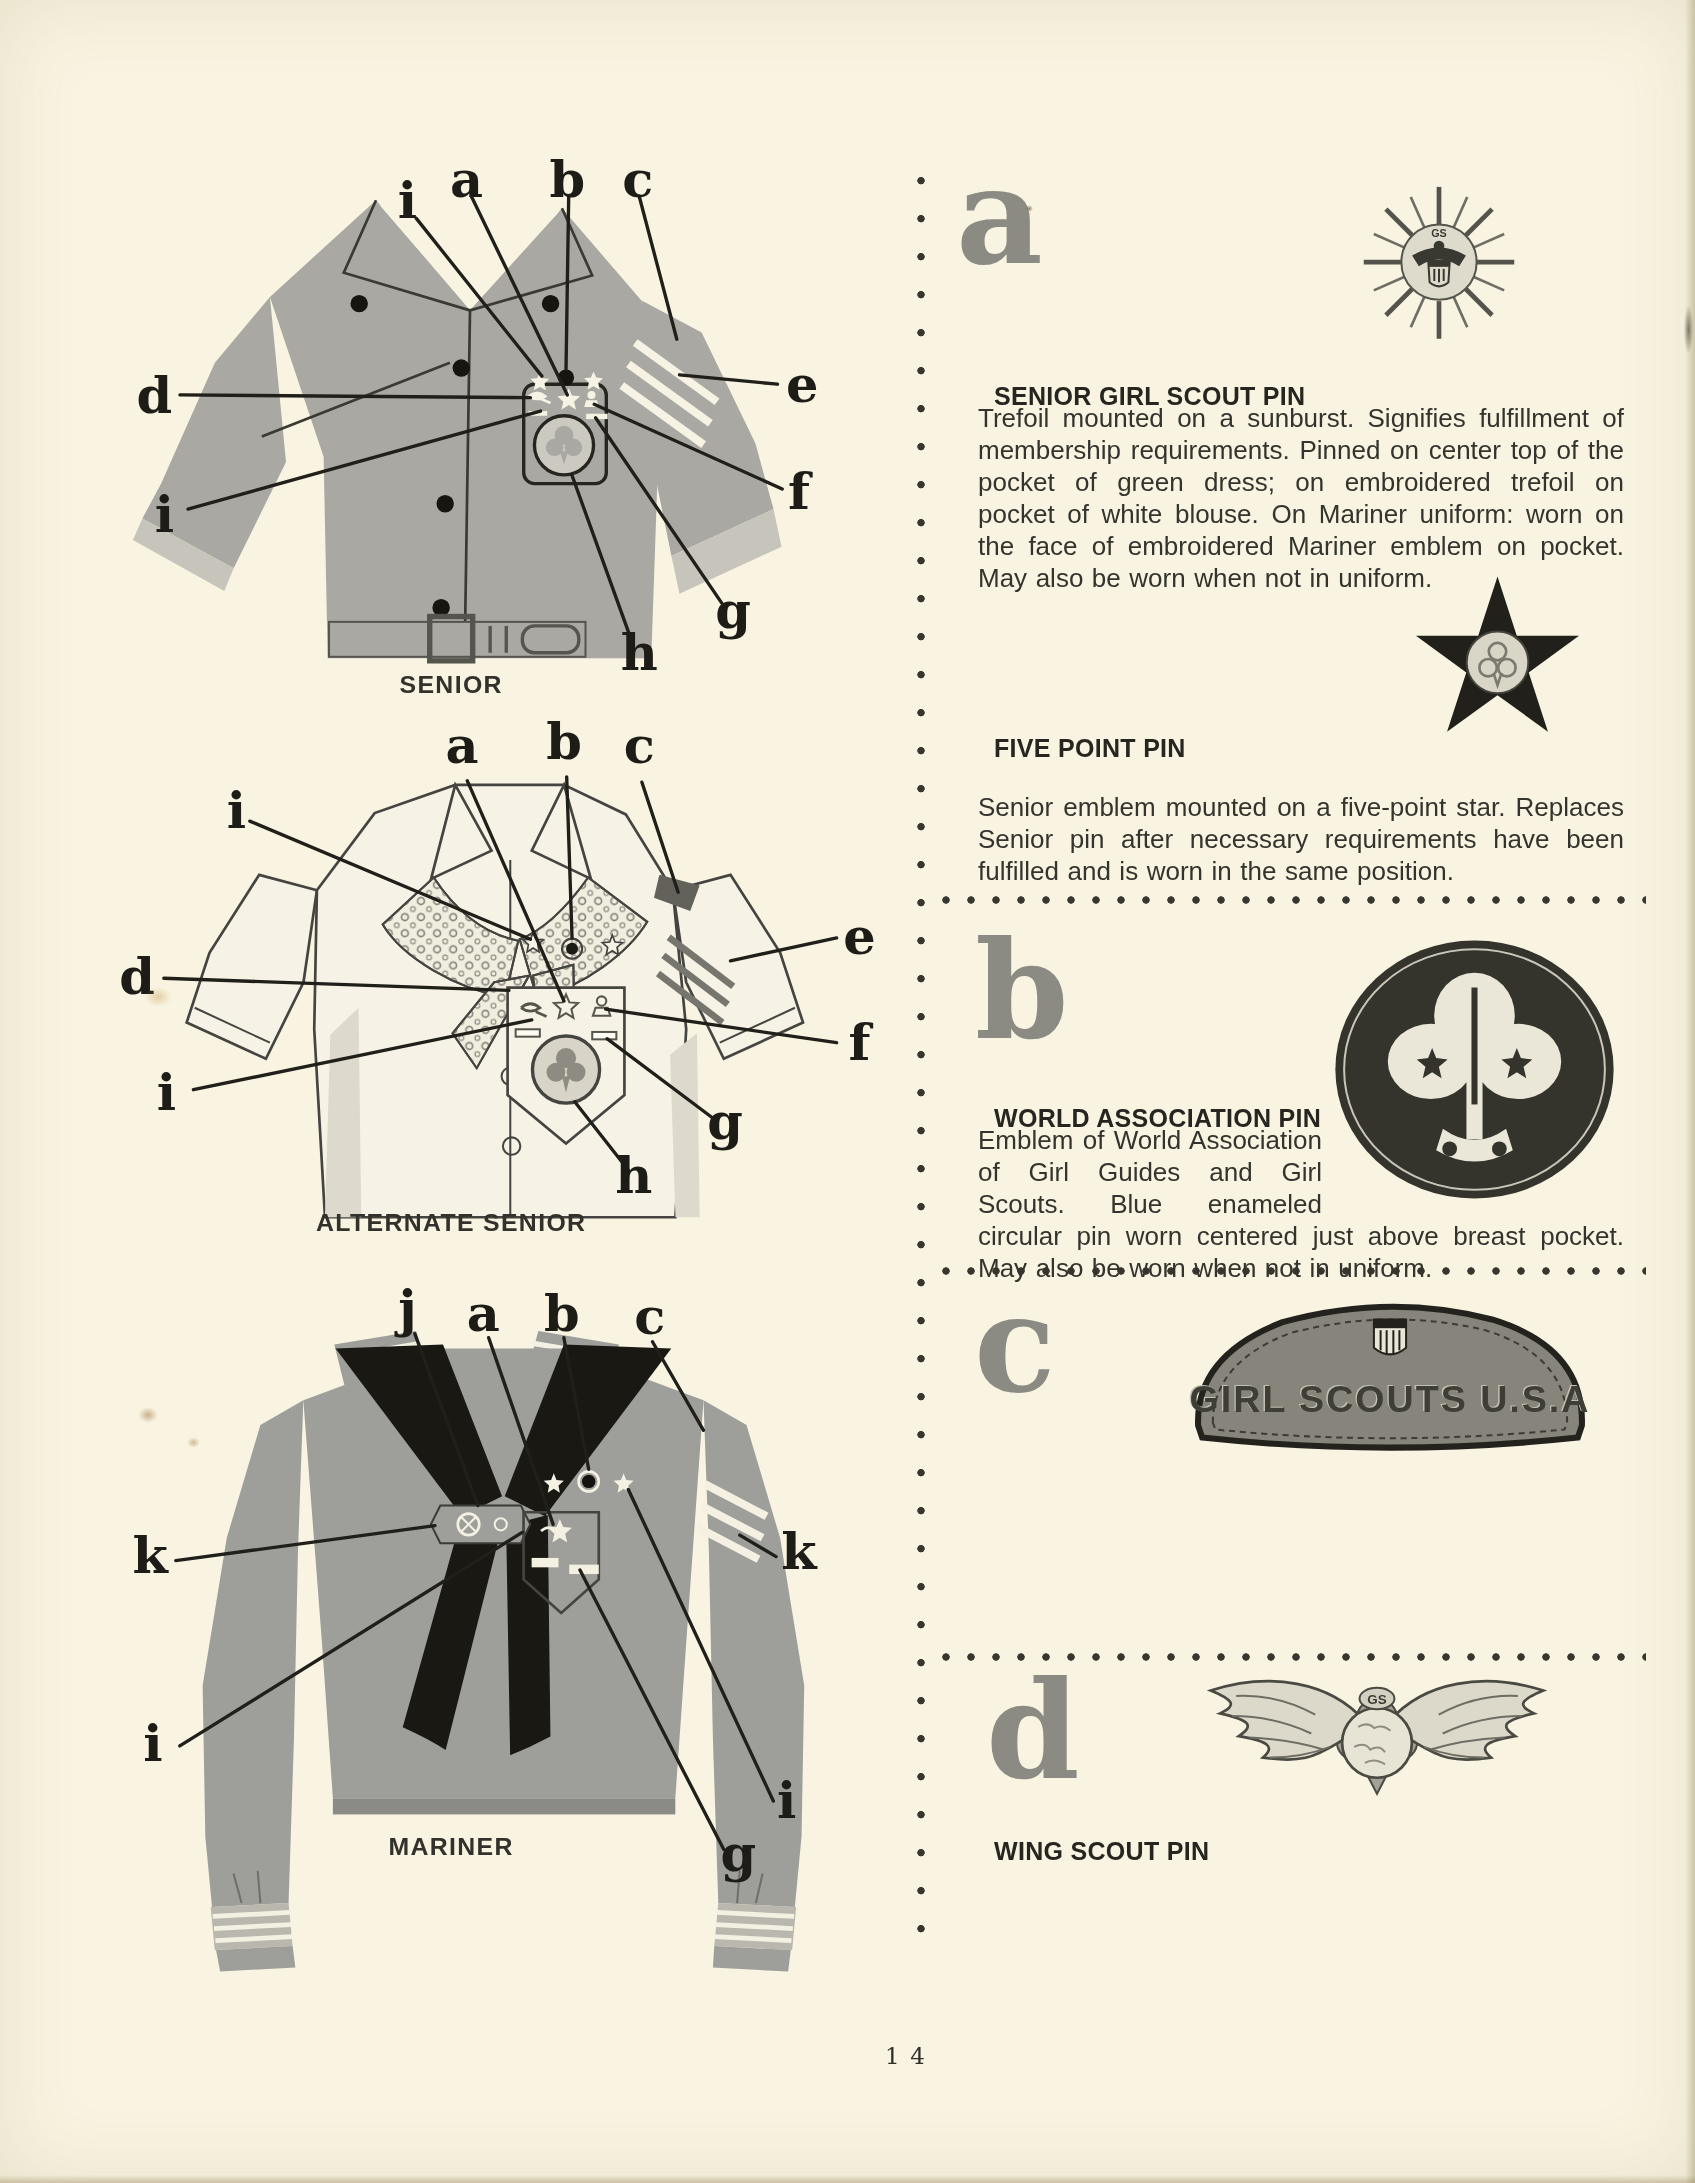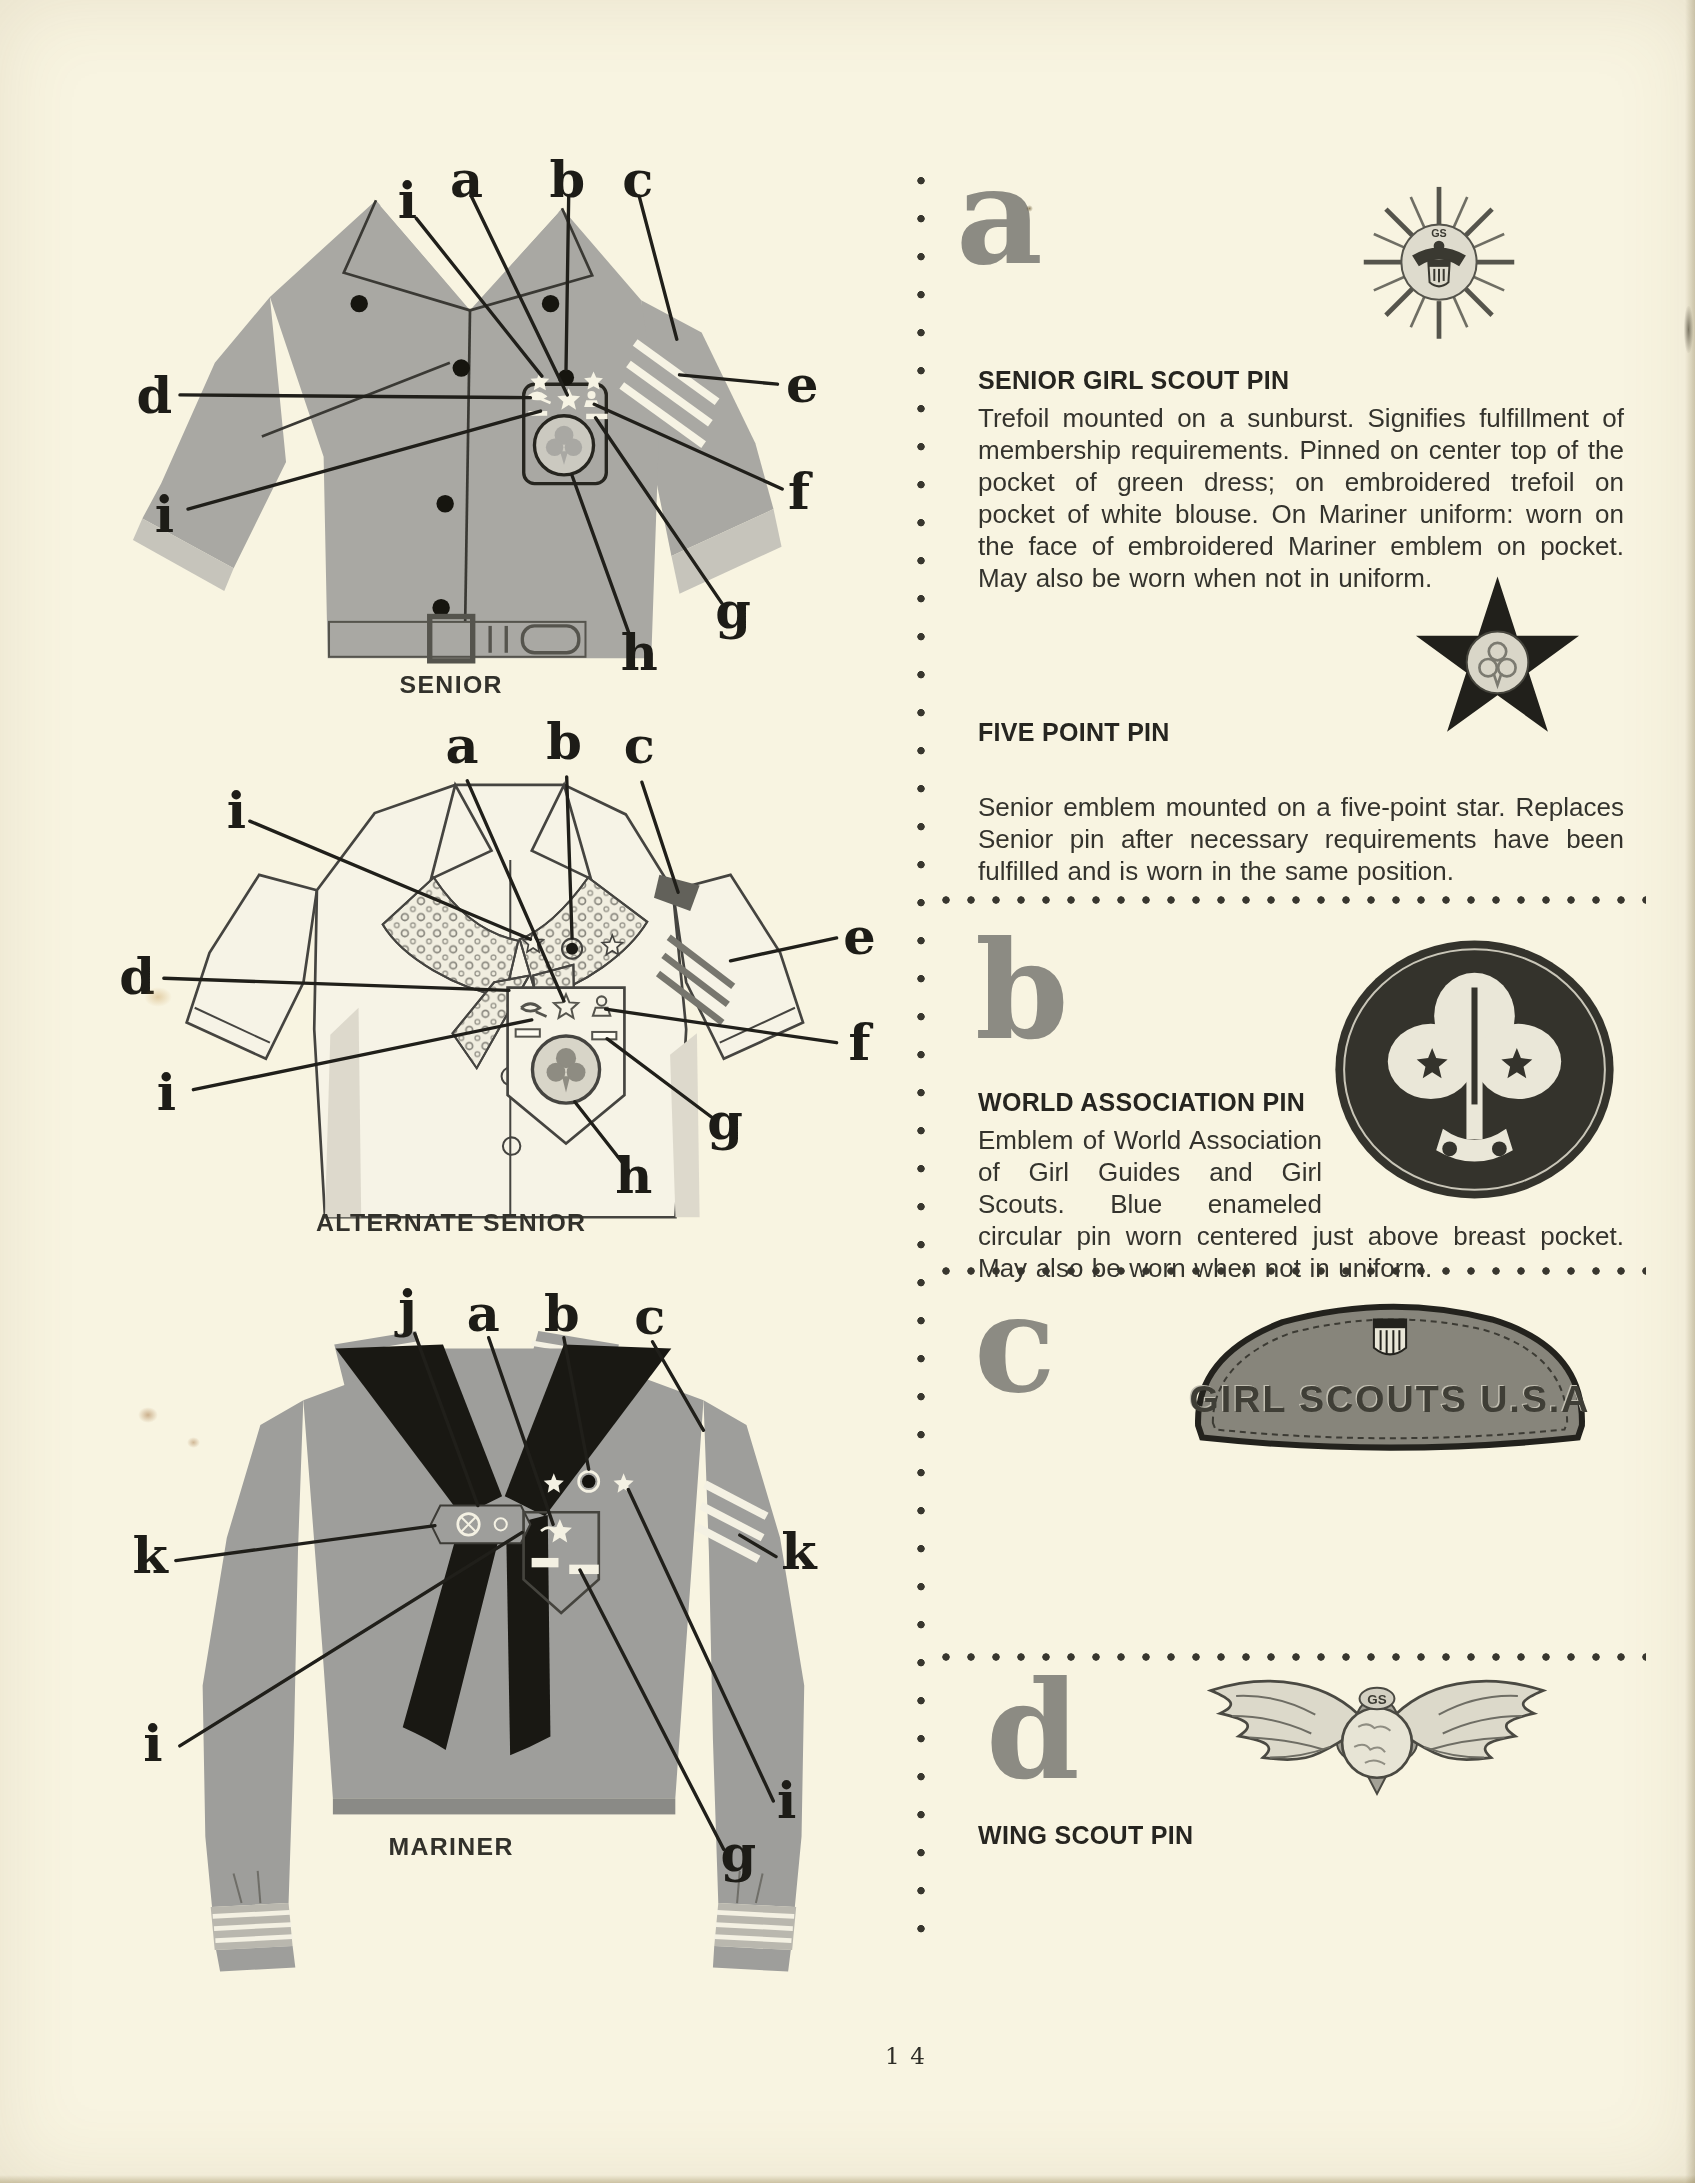--- a/index.html
+++ b/index.html
@@ -1,21 +1,21 @@
 <!DOCTYPE html>
 <html style="font-size:10.7px"><head>
 <meta charset="utf-8">
 <style>
   html,body{margin:0;padding:0;background:#d8d2bd;}
   #page{position:relative;width:1696px;height:2183px;background:#f8f4e1;overflow:hidden;
         font-family:"Liberation Sans",sans-serif;color:#2a2924;
         box-shadow:inset 0 0 81px rgba(120,100,50,.12);}
   .abs{position:absolute;}
   .bigletter{font-family:"DejaVu Serif",serif;font-weight:bold;font-size:134px;line-height:1;color:#8c8b83;}
-  h3.hd{margin:0;font-size:25px;font-weight:bold;letter-spacing:0.3px;color:#262520;}
+  h3.hd{margin:16px;font-size:25px;font-weight:bold;letter-spacing:0.3px;color:#262520;}
   p.bd{margin:0;font-size:26px;line-height:32px;text-align:justify;text-align-last:left;color:#34332d;word-spacing:1.3px;}
   .vdots{width:8px;background-image:radial-gradient(circle at 4px 4.7px,#38362e 3.4px,rgba(0,0,0,0) 4px);
          background-size:8px 38px;background-repeat:repeat-y;}
   .hdots{height:8px;background-image:radial-gradient(circle at 4px 4px,#38362e 3.4px,rgba(0,0,0,0) 4px);
          background-size:25px 8px;background-repeat:repeat-x;}
   .lbl{font-family:"DejaVu Serif",serif;font-weight:bold;font-size:76px;fill:#1d1c17;}
   .cap{font-family:"Liberation Sans",sans-serif;font-weight:bold;font-size:37px;fill:#32312b;letter-spacing:2px;}
   .ln{stroke:#201f1a;stroke-width:5;stroke-linecap:round;}
   .pagenum{font-family:"DejaVu Serif",serif;font-size:23px;letter-spacing:10.7px;color:#2e2d27;}
   .stain{border-radius:50%;}

